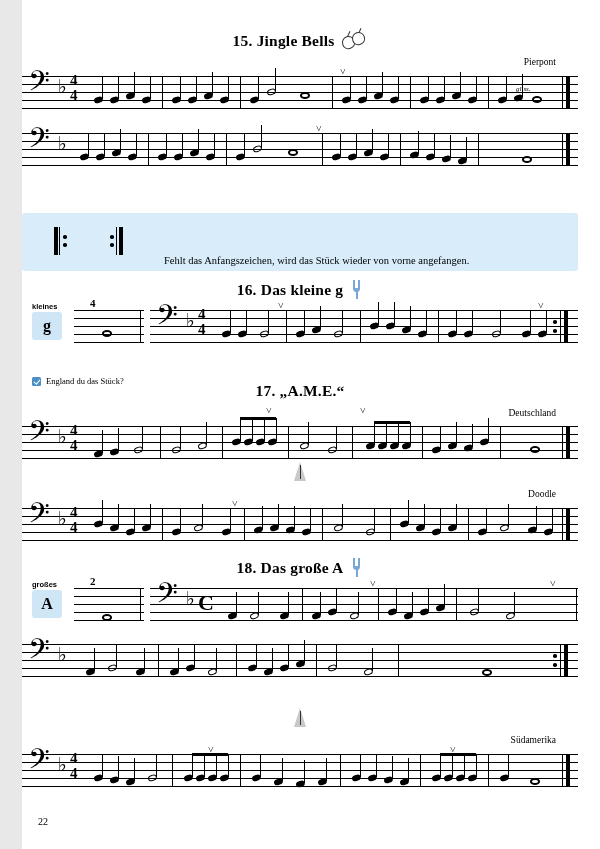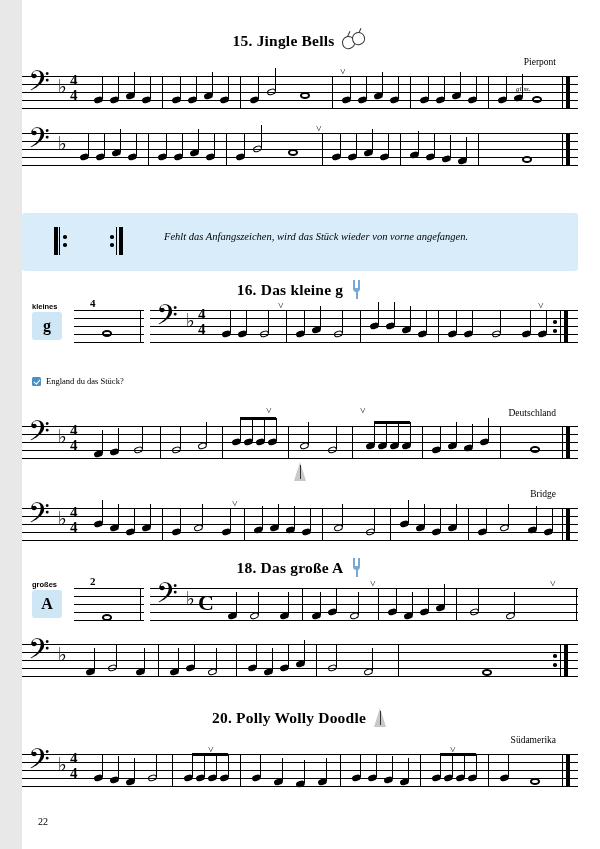--- a/index.html
+++ b/index.html
@@ -504,21 +504,21 @@
         <i style="left:5px; width:1px;"></i>
       <b style="left:9px; top:8px;"></b>
         <b style="left:9px; top:16px;"></b>
     </div>
     <div class="repsign" style="left:88px; top:14px;">
       <b style="left:0; top:8px;"></b>
         <b style="left:0; top:16px;"></b>
       <i style="left:6px; width:1px;"></i>
         <i style="left:9px; width:3.5px;"></i>
     </div>
-    <div class="txt" style="left:142px; top:16px;font-style:italic;">Fehlt das Anfangszeichen, wird das Stück wieder von vorne angefangen.</div>
+    <div class="txt" style="left:142px; top:40px;">Fehlt das Anfangszeichen, wird das Stück wieder von vorne angefangen.</div>
   </div>
 
   <div class="piece" style="top:280px;">
     <div class="title-row">
       <span class="piece-title">16. Das kleine g</span>
       <span class="icon-fork">
         <span class="p1"></span>
           <span class="p2"></span>
           <span class="base"></span>
           <span class="stem2"></span>
@@ -602,20 +602,23 @@
         <b></b>
           <b></b>
       </div>
     </div>
   </div>
 
   <div class="piece" style="top:372px;">
     <div class="task" style="left:10px; top:4px;">
       <span class="chk"></span>
       <span>England du das Stück?</span>
+    </div>
+    <div class="title-row" style="margin-top:10px;">
+      <span class="piece-title">17. „A.M.E.“</span>
     </div>
     <div class="composer" style="top:36px;">Deutschland</div>
 
     <div class="system" style="top:54px;">
       <div class="staff">
         <div class="line"></div>
           <div class="line"></div>
           <div class="line"></div>
           <div class="line"></div>
           <div class="line"></div>
@@ -682,21 +685,21 @@
     </div>
   </div>
 
   <div class="piece" style="top:462px;">
     <div class="title-row">
       <span class="icon-metronome">
         <span class="body"></span>
           <span class="rod"></span>
       </span>
     </div>
-    <div class="composer" style="top:27px;">Bridge</div>
+    <div class="composer" style="top:27px;">Doodle</div>
 
     <div class="system" style="top:46px;">
       <div class="staff">
         <div class="line"></div>
           <div class="line"></div>
           <div class="line"></div>
           <div class="line"></div>
           <div class="line"></div>
       </div>
       <div class="clef" style="left:6px;">𝄢</div>
@@ -881,21 +884,20 @@
       </div>
       <div class="rdots" style="left:531px;">
         <b></b>
           <b></b>
       </div>
     </div>
   </div>
 
   <div class="piece" style="top:708px;">
     <div class="title-row">
-      <span class="piece-title">20. Polly Wolly Doodle</span>
       <span class="icon-metronome">
         <span class="body"></span>
           <span class="rod"></span>
       </span>
     </div>
     <div class="composer" style="top:27px;">Südamerika</div>
 
     <div class="system" style="top:46px;">
       <div class="staff">
         <div class="line"></div>

